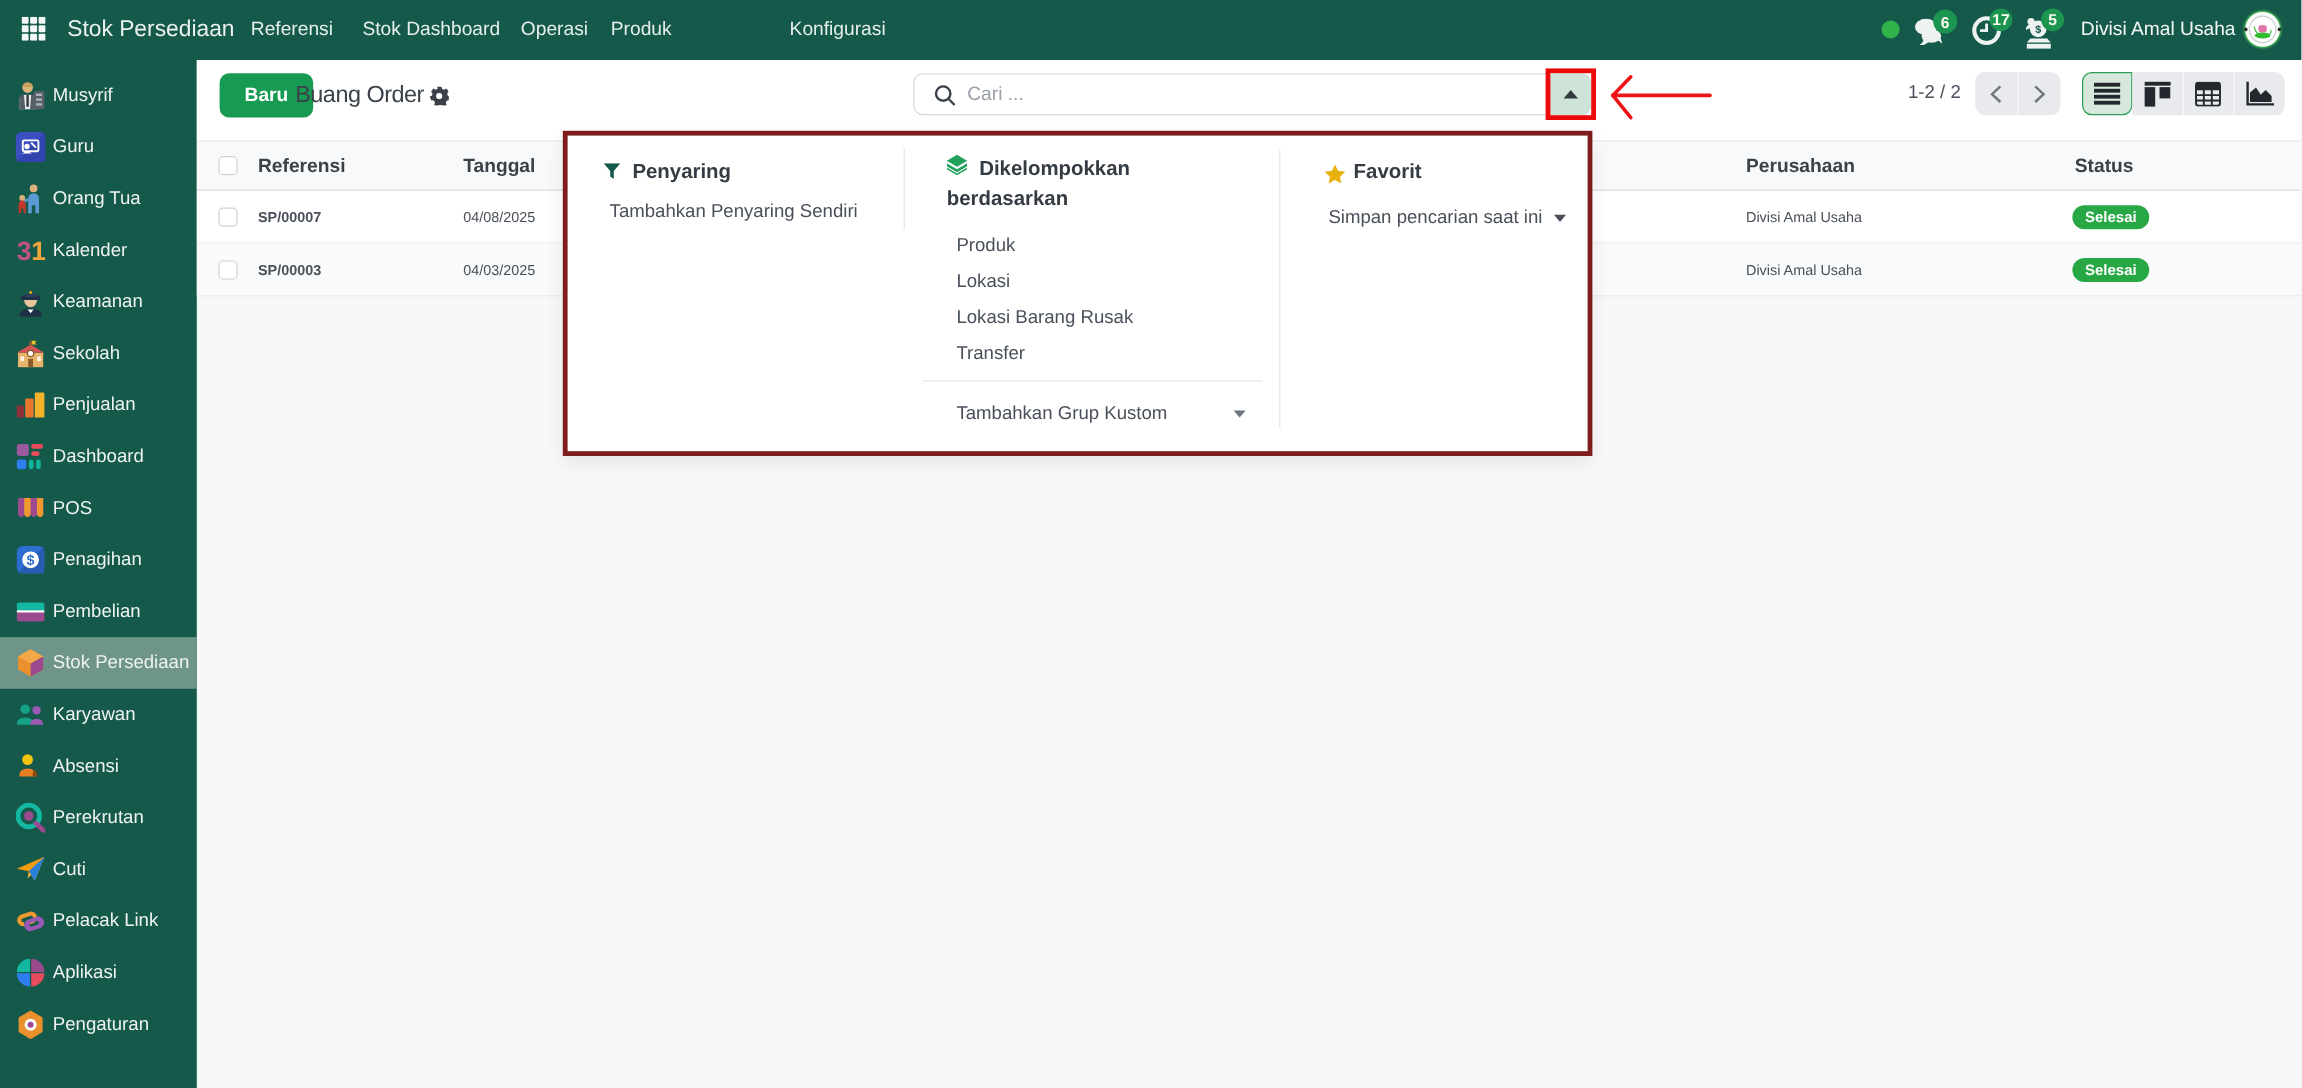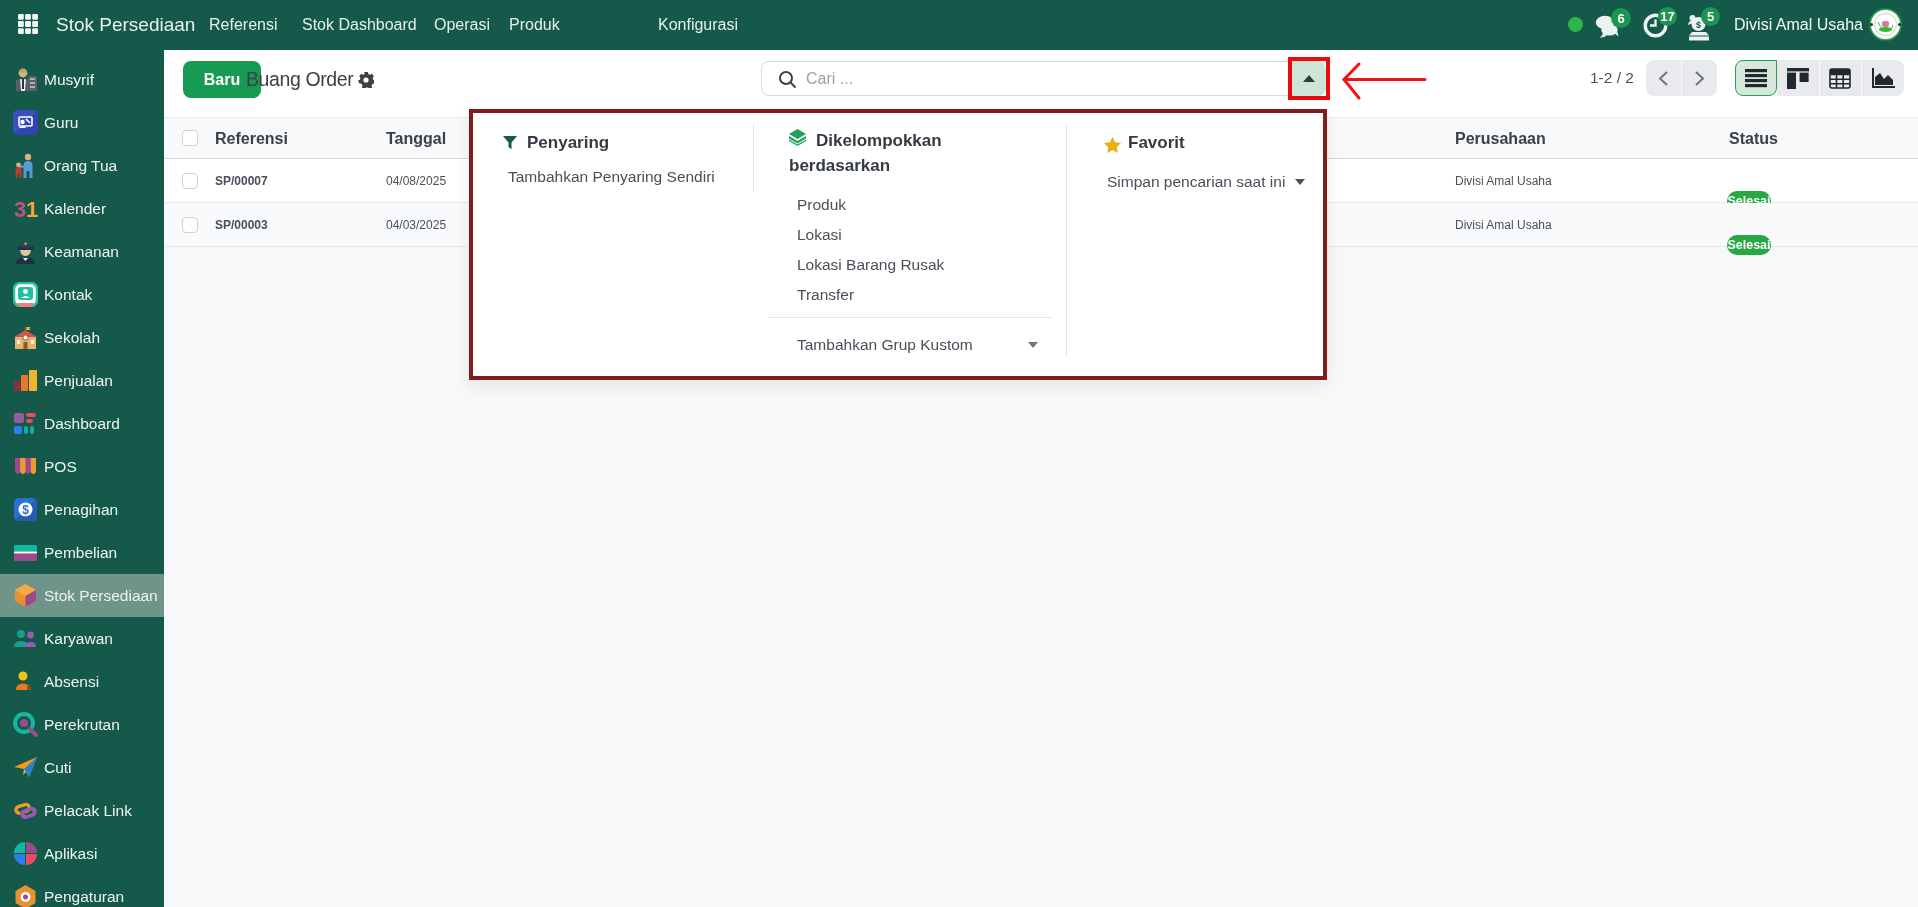--- a/index.html
+++ b/index.html
@@ -50,21 +50,21 @@
 
 
 #thead { position:absolute; left:164px; top:117px; width:1754px; height:42px; background:#f8f9fa; border-top:1px solid #e8eaed; border-bottom:1px solid #d5d8dc; }
 .hcell { position:absolute; top:0; height:42px; line-height:42px; font-size:16px; font-weight:bold; color:#3a4149; }
 .trow { position:absolute; left:164px; width:1754px; height:44px; background:#fff; border-bottom:1px solid #e7e9ec; }
 .trow .cell { position:absolute; top:0; height:44px; line-height:44px; font-size:12px; color:#49505a;text-align:right; }
 .cb { position:absolute; left:18px; width:16px; height:16px; border:1px solid #ced2d6; border-radius:4px; background:#fff; }
 .ref { left:51px; font-weight:bold; color:#3e444b; }
 .tgl { left:222px; }
 .comp { left:1291px; }
-.stat { position:absolute; left:1563px; top:12px; width:44px; height:20px; background:#28a745; border-radius:10px; color:#fff; font-size:12.5px; font-weight:bold; text-align:center; line-height:20px;margin-top:20px; }
+.stat { position:absolute; left:1563px; top:12px; width:64px; height:20px; background:#28a745; border-radius:10px; color:#fff; font-size:12.5px; font-weight:bold; text-align:center; line-height:20px; }
 
 
 #panel { position:absolute; left:469px; top:109px; width:858px; height:271px; background:#fff; border:4px solid #7f1d1d; box-shadow:0 6px 16px rgba(0,0,0,0.08); }
 #panel .h { position:absolute; font-size:17px; font-weight:bold; color:#343b43; }
 #panel .it { position:absolute; font-size:15.5px; color:#49505a; }
 .vdiv { position:absolute; width:1px; background:#e3e5e9; }
 .hdiv { position:absolute; height:1px; background:#e3e5e9; }
 
 
 #arrow { position:absolute; left:1335px; top:55px; }
@@ -180,31 +180,20 @@
           <path d="M7 6.5 q5.5-2.5 11 0 l-.5 2 h-10 z" fill="#2a3f5c"></path>
           <circle cx="12.5" cy="4.8" r="1.2" fill="#e8b10e"></circle>
           <path d="M7 11 h11 q-1 6-5.5 6 t-5.5-6z" fill="#e8c49a"></path>
           <path d="M3 25 q0-7 9.5-7 t9.5 7 z" fill="#1f3046"></path>
           <path d="M10 19 l2.5 3 2.5-3" fill="#fff"></path>
         </svg></span>
       <span>Keamanan</span>
     </div>
 <div class="sitem">
       <span class="ic"><svg viewBox="0 0 25 25">
-          <rect x="1" y="1" width="23" height="23" rx="6" fill="#fff"></rect>
-          <rect x="1" y="1" width="23" height="23" rx="6" fill="none" stroke="#2bbfa4" stroke-width="2.5"></rect>
-          <path d="M4 21 a9 9 0 0 0 17 0 z" fill="#ef8080"></path>
-          <rect x="5" y="5" width="15" height="13" rx="3" fill="#20bfa2"></rect>
-          <circle cx="12.5" cy="9.5" r="2.4" fill="#fff"></circle>
-          <path d="M8 16 q4.5-4 9 0 z" fill="#fff"></path>
-        </svg></span>
-      <span>Kontak</span>
-    </div>
-<div class="sitem">
-      <span class="ic"><svg viewBox="0 0 25 25">
           <rect x="2" y="12" width="21" height="12" fill="#e8b36b"></rect>
           <path d="M1 12 L12.5 5 L24 12 Z" fill="#d35454"></path>
           <rect x="11.5" y="2" width="2" height="4" fill="#8a5a2b"></rect>
           <path d="M13.5 2 h4 l-1.3 1.5 L17.5 5 h-4z" fill="#e8c12c"></path>
           <circle cx="12.5" cy="12.5" r="2.6" fill="#fff" stroke="#8a5a2b"></circle>
           <rect x="10.5" y="17" width="4" height="7" fill="#8a5a2b"></rect>
           <rect x="4" y="15" width="3" height="4" fill="#fff" opacity="0.8"></rect>
           <rect x="18" y="15" width="3" height="4" fill="#fff" opacity="0.8"></rect>
         </svg></span>
       <span>Sekolah</span>

